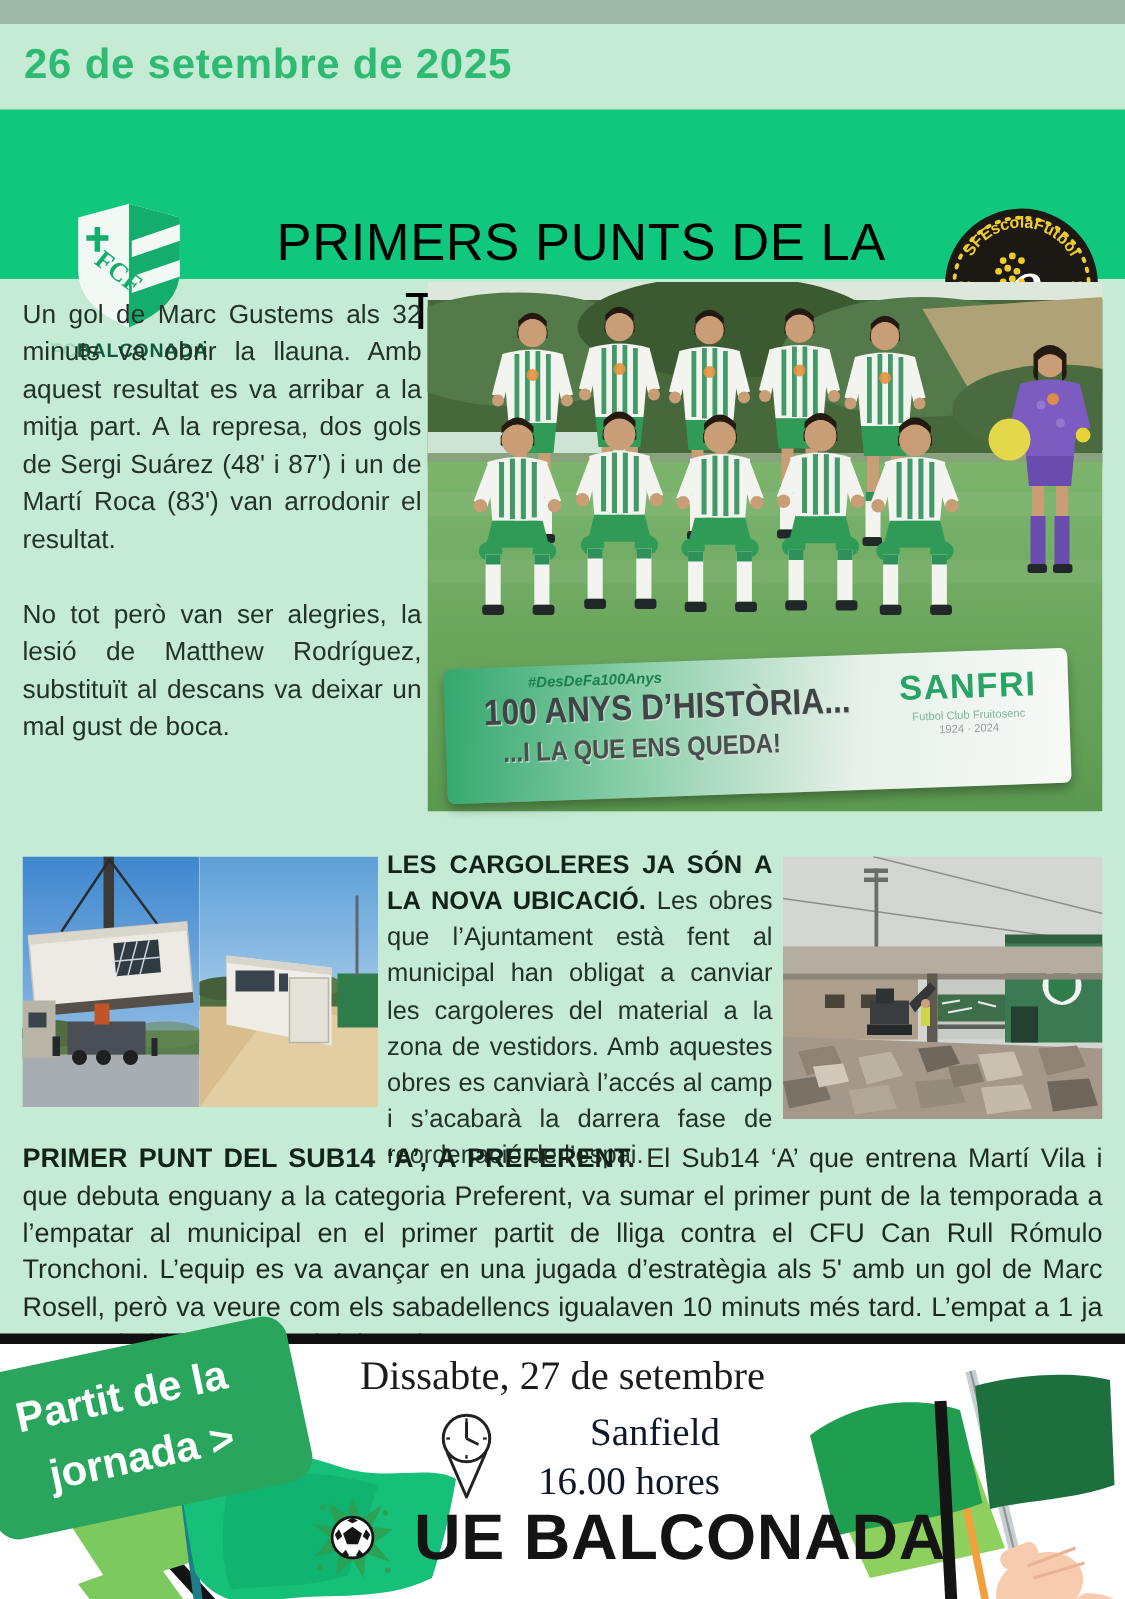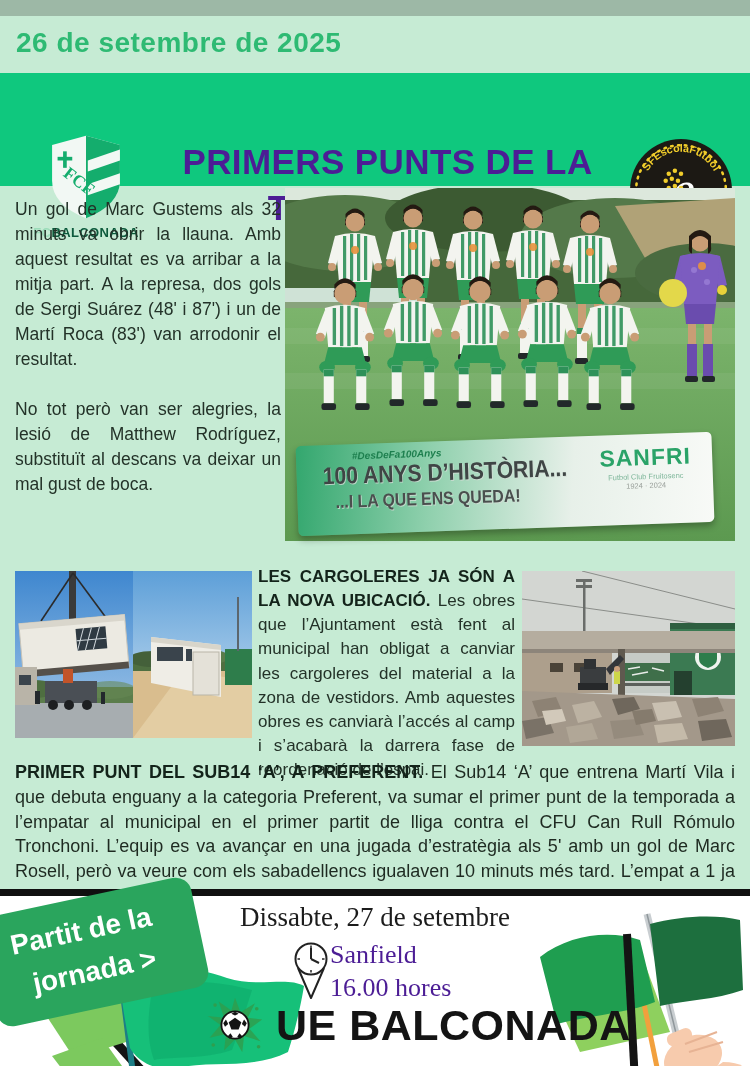--- a/index.html
+++ b/index.html
@@ -11,21 +11,21 @@
   .date-text{position:absolute;left:16px;top:11px;font-size:28px;font-weight:bold;color:#2eba73;letter-spacing:.5px;}
 
   
   .band{position:absolute;left:0;top:57px;right:0;height:113px;background:#0fc87e;}
   .club-logo{position:absolute;left:20px;top:60px;width:132px;height:108px;text-align:center;}
   .club-logo svg{width:94px;height:88px;}
   .wordmark{font-size:13px;font-weight:bold;letter-spacing:.4px;margin-top:0;}
   .wm-fc{color:#9bdcb9;text-align:center;}
   .wm-name{color:#0d5a3c;}
   .page-title{position:absolute;left:155px;right:130px;top:66px;text-align:center;
-              font-size:35px;line-height:46px;font-weight:bold;color:#4c1d95;letter-spacing:.4px;}
+              font-size:35px;line-height:46px;font-weight:normal;color:#000000;letter-spacing:.4px;}
   .club-badge{position:absolute;left:628px;top:64px;width:106px;height:106px;}
 
   
   .article{position:absolute;left:15px;top:181px;width:266px;color:#233228;
            font-size:17.5px;line-height:1.43;text-align:justify;}
   .article p{margin:0 0 25px 0;}
   .lead{font-weight:bold;color:#13231a;}
 
   
   .photo{position:absolute;left:285px;top:172px;width:450px;height:353px;}
@@ -56,22 +56,22 @@
   
   .divider{position:absolute;left:0;top:873px;right:0;height:7px;background:#101010;}
   .footer{position:absolute;left:0;top:880px;right:0;height:186px;background:#ffffff;}
   .ribbon{position:absolute;left:-14px;top:0px;width:216px;height:112px;background:#2aa55d;
           border-radius:16px;transform:rotate(-12deg);color:#fff;font-weight:bold;font-size:28px;
           line-height:1.5;padding:12px 0 0 28px;box-sizing:border-box;z-index:4;}
   .ribbon .r2{padding-left:14px;}
   .f-date{position:absolute;left:0;right:0;top:6px;text-align:center;
           font-family:Liberation Serif, serif;font-size:27px;color:#1c1c1c;z-index:3;}
   .pin{position:absolute;left:288px;top:42px;width:46px;height:64px;z-index:3;}
-  .venue-block{position:absolute;left:330px;top:42px;width:150px;text-align:left;
-               font-family:"Liberation Serif",serif;font-size:26px;color:#4c1d95;line-height:33px;z-index:3;}
+  .venue-block{position:absolute;left:330px;top:42px;width:150px;text-align:right;
+               font-family:"Liberation Serif",serif;font-size:26px;color:#0f172a;line-height:33px;z-index:3;}
   .matchline{position:absolute;left:206px;top:100px;display:flex;align-items:center;gap:12px;
              font-size:43px;font-weight:bold;color:#141414;letter-spacing:.5px;z-index:3;white-space:nowrap;}
   .flags-left{position:absolute;left:40px;top:58px;width:300px;height:128px;z-index:1;}
   .flags-right{position:absolute;left:535px;top:16px;width:215px;height:170px;z-index:2;}
 </style>
 </head>
 <body>
 
 <div id="page">
 

